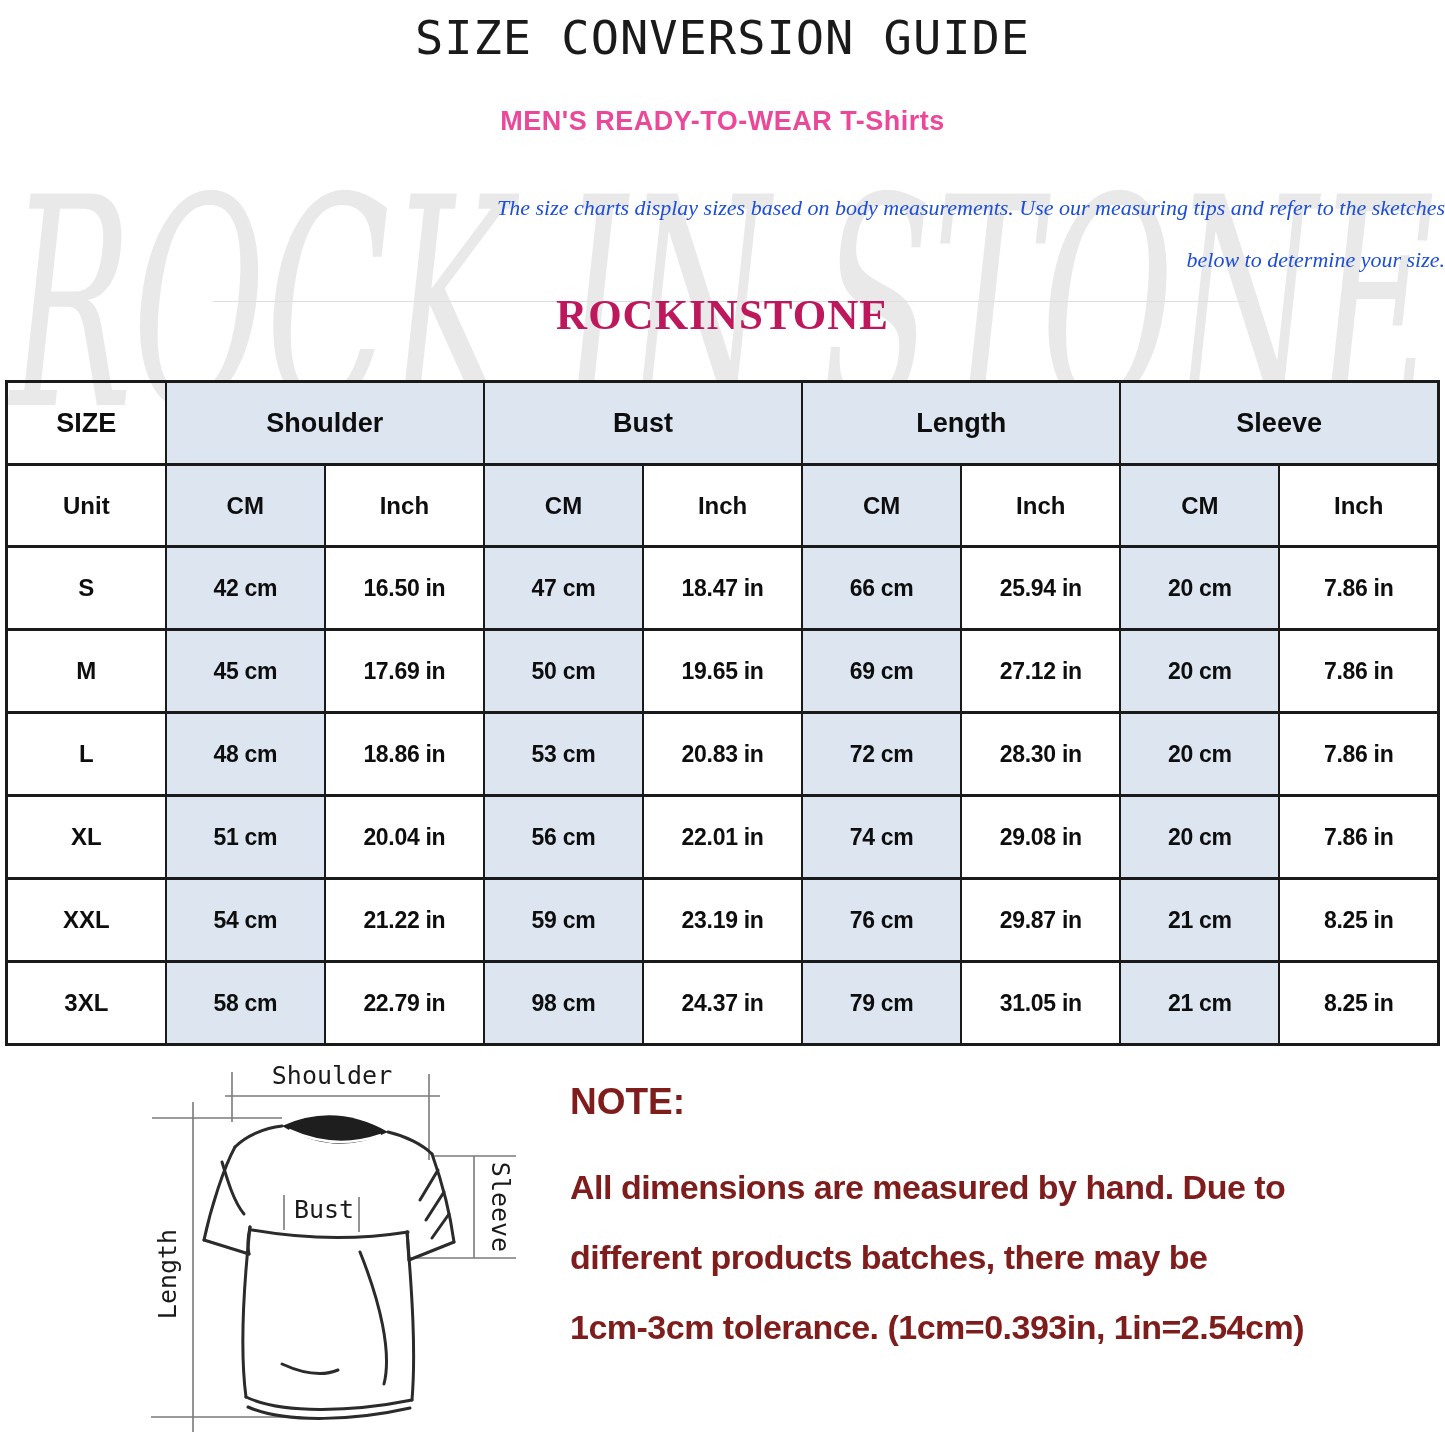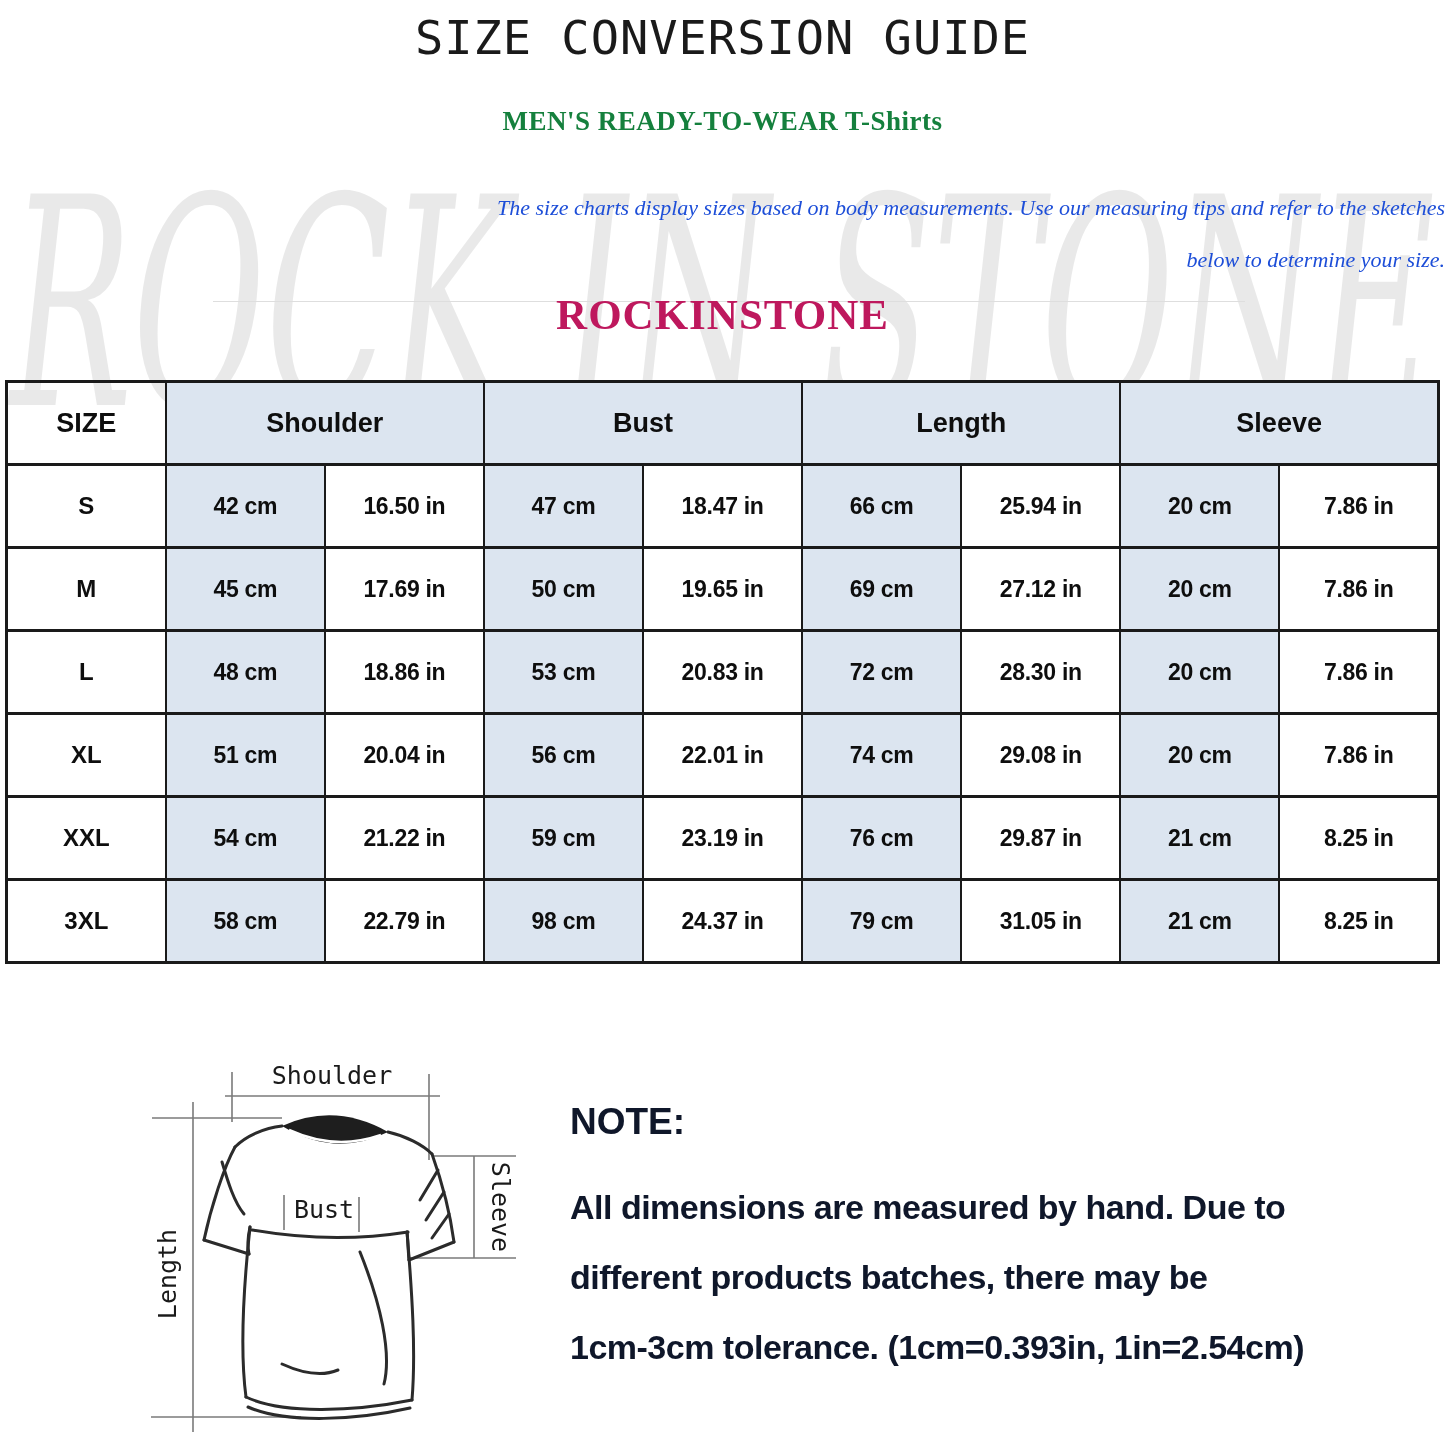--- a/index.html
+++ b/index.html
@@ -7,21 +7,21 @@
         font-family:"Liberation Sans",sans-serif;color:#111;}
 
   
   .watermark{position:absolute;top:150px;left:0;width:1445px;height:340px;pointer-events:none;}
 
   
   .title{position:absolute;top:10px;left:0;width:100%;text-align:center;
          font-family:"DejaVu Sans Mono",monospace;font-size:47px;font-weight:400;
          letter-spacing:1px;color:#1a1a1a;white-space:nowrap;}
   .subtitle{position:absolute;top:106px;left:0;width:100%;text-align:center;
-            font-size:27px;font-weight:700;letter-spacing:.5px;color:#15803d;font-family:Liberation Serif, serif;}
+            font-size:27px;font-weight:700;letter-spacing:.5px;color:#ec4899;}
   .desc{position:absolute;top:182px;left:0;width:100%;text-align:right;
         font-family:"Liberation Serif",serif;font-style:italic;font-size:22px;
         line-height:52px;color:#1d4ed8;}
   .thin-rule{position:absolute;top:301px;left:213px;width:1032px;height:1px;background:#dedede;}
   .brand{position:absolute;top:290px;left:0;width:100%;text-align:center;
          font-family:"Liberation Serif",serif;font-weight:700;font-size:43px;
          letter-spacing:1px;color:#be185d;}
 
   
   .size-table{position:absolute;top:380px;left:5px;width:1435px;border-collapse:collapse;
@@ -30,21 +30,21 @@
               border-top:3px solid #1a1a1a;border-bottom:3px solid #1a1a1a;
               font-weight:700;color:#0e0e0e;padding:0;}
   .group-row th{height:80px;font-size:27px;letter-spacing:0px;}
   .unit-row th{height:79px;font-size:24px;}
   .size-table tbody tr{height:83px;}
   .size-table tbody th{font-size:24px;}
   .size-table tbody td{font-size:23px;letter-spacing:-.3px;}
   .blue{background:#dce5f0;}
 
   
-  .note{position:absolute;left:570px;top:1082px;width:840px;font-weight:700;color:#0f172a;margin-top:20px;}
+  .note{position:absolute;left:570px;top:1082px;width:840px;font-weight:700;color:#7f1d1d;}
   .note-heading{font-size:37px;line-height:40px;margin:0 0 30px 0;}
   .note-line{font-size:34px;line-height:70px;letter-spacing:-.5px;white-space:nowrap;margin:0;}
 
   
   .diagram{position:absolute;left:132px;top:1052px;}
   .sketch{stroke:#2b2b2b;stroke-width:3;fill:none;stroke-linecap:round;stroke-linejoin:round;}
   .thin{stroke:#7a7a7a;stroke-width:1.6;fill:none;}
   .dlabel{font-family:"DejaVu Sans Mono",monospace;font-size:25px;fill:#1a1a1a;}
 </style>
 </head>
@@ -79,20 +79,31 @@
         <col style="width:11.11%">
         <col style="width:11.11%">
     </colgroup>
     <thead>
       <tr class="group-row">
         <th>SIZE</th>
         <th class="blue" colspan="2">Shoulder</th>
         <th class="blue" colspan="2">Bust</th>
         <th class="blue" colspan="2">Length</th>
         <th class="blue" colspan="2">Sleeve</th>
+      </tr>
+      <tr class="unit-row">
+        <th>Unit</th>
+        <th class="blue">CM</th>
+        <th>Inch</th>
+        <th class="blue">CM</th>
+        <th>Inch</th>
+        <th class="blue">CM</th>
+        <th>Inch</th>
+        <th class="blue">CM</th>
+        <th>Inch</th>
       </tr>
     </thead>
     <tbody>
       <tr>
         <th>S</th>
         <td class="blue">42 cm</td>
         <td>16.50 in</td>
         <td class="blue">47 cm</td>
         <td>18.47 in</td>
         <td class="blue">66 cm</td>

